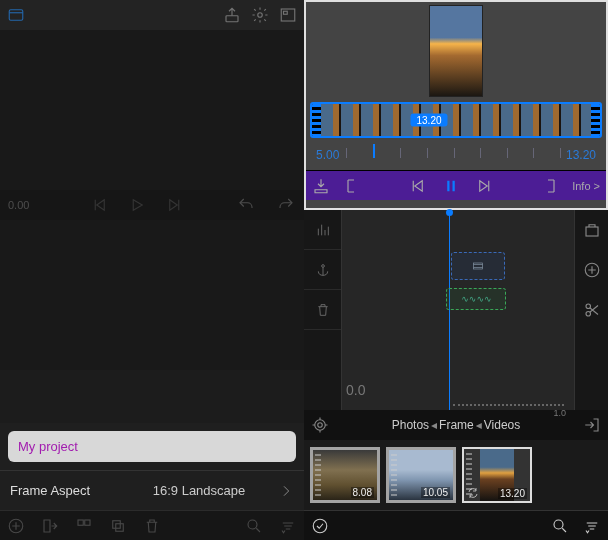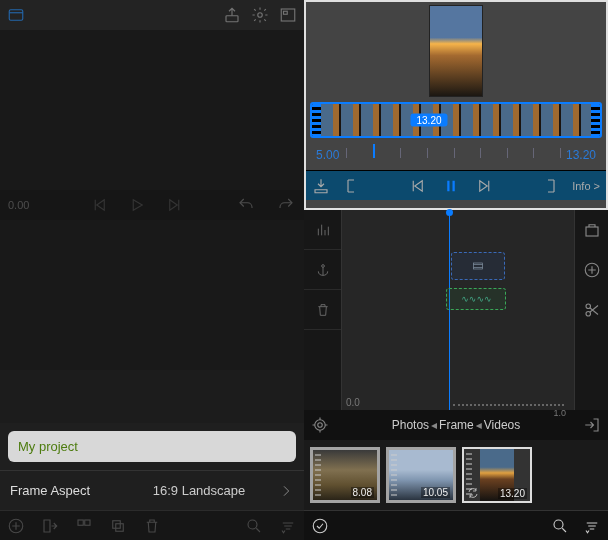--- a/index.html
+++ b/index.html
@@ -100,21 +100,21 @@
     border-radius: 6px;
     padding: 8px 10px;
     color: #333;
     display:flex;
   }
   .np-namebox input {
     border: none;
     background: none;
     width: 100%;
     font-size: 13px;
-    color: #4d7c0f;
+    color: #a21caf;
     outline:none;
   }
 
   .np-row {
     height: 40px;
     display: flex;
     align-items: center;
     padding: 0 10px;
     border-top: 1px solid #333;
     color: #ddd;
@@ -200,21 +200,21 @@
   .r-scale .t1, .r-scale .t2 { color: #2a7ad8; font-size: 12px; }
   .r-scale .t2 { margin-left: auto; }
   .r-ticks {
     position:absolute; left:40px; right:45px; top:8px; height:14px;
     display:flex; justify-content:space-between;
   }
   .r-ticks span { width:1px; height:10px; background:#667; display:block;}
   .r-ticks span.tall { height:14px; background:#0a7cff; width:2px; position:relative; top:-4px;}
   .r-pctrls {
     height: 30px;
-    background: #0c4a6e;
+    background: #4c1d95;
     display: flex;
     align-items: center;
     padding: 0 6px;
     gap: 12px;
     border-top: 1px solid #000;
     text-align: right;
   }
   .r-pctrls .icon { color: #aaa; width:18px; height:18px; }
   .r-pctrls .mid { flex:1; display:flex; justify-content:center; gap:16px; }
   .r-pctrls .info { color:#aaa; font-size:11px; cursor:pointer; }
@@ -282,22 +282,22 @@
     border-radius:3px;
     color:#4a8;
     display:flex;align-items:center;justify-content:center;font-size:9px;
   }
   .r-dots {
     position:absolute; bottom:4px; left:48%; right:10px;
     border-bottom:2px dotted #666;
   }
   .r-dots::before{content:"1.0"; position:absolute; right:-2px; top:4px; font-size:9px; color:#777;}
   .r-track-body .zrow{
-    position:absolute; bottom:2px; left:4px;
-    font-size:10px; color:#777;
+    position:absolute; bottom:12px; left:4px;
+    font-size:14px; color:#777;
   }
 
   
   .r-browserbar {
     height: 30px;
     background: #111;
     display: flex;
     align-items: center;
     padding: 0 6px;
     gap: 10px;

